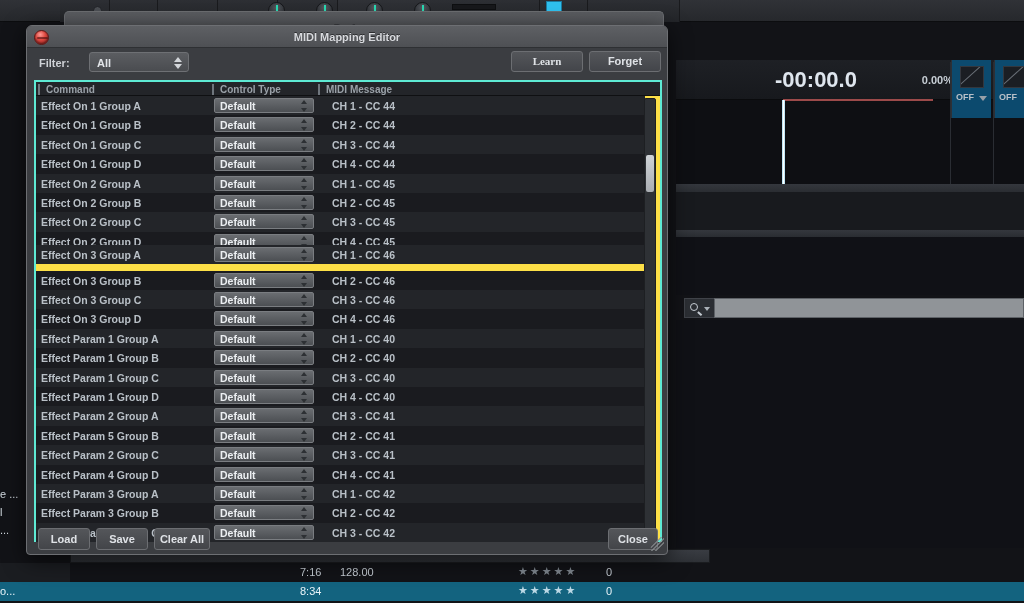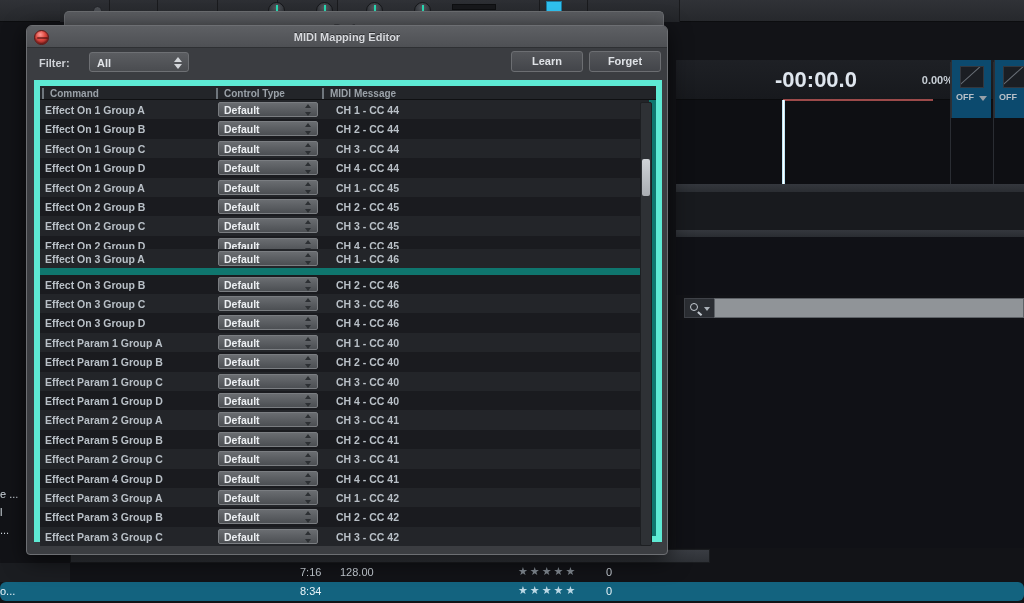--- a/index.html
+++ b/index.html
@@ -114,21 +114,21 @@
     border-top: 4px solid #aab1b8;
   }
   .search-field {
     position: absolute; left: 30px; top: 0; width: 310px; height: 20px;
     background: #909498; border: 1px solid #5e6267;
   }
 
   
   .trk {
     position: absolute; left: 0; width: 1024px; height: 19px;
-    font-size: 11px; color: #c3cad1; border-radius: 6px;
+    font-size: 11px; color: #c3cad1;
   }
   .trk.sel { background: #13637f; color: #e8f3f8; }
   .trk .c-title { position: absolute; left: 0; top: 3px; }
   .trk .c-len   { position: absolute; left: 300px; top: 3px; }
   .trk .c-bpm   { position: absolute; left: 340px; top: 3px; }
   .trk .c-stars { position: absolute; left: 518px; top: 2px; letter-spacing: 2px; font-size: 11px; color: #7e868e; }
   .trk.sel .c-stars { color: #bcd9e6; }
   .trk .c-num   { position: absolute; left: 606px; top: 3px; }
   .left-frag {
     position: absolute; left: 0; font-size: 11px; color: #cfd6dd;
@@ -208,26 +208,26 @@
   .spin .up { top: 1px; border-bottom: 5px solid #d3d6da; }
   .spin .dn { bottom: 1px; border-top: 5px solid #d3d6da; }
 
   .tb-btn {
     position: absolute; top: 3px; width: 72px; height: 21px;
     background: linear-gradient(#54565a, #43454a);
     border: 1px solid #6c6e72; border-radius: 3px;
     font-size: 11px; font-weight: bold; color: #dfe2e6;
     text-align: center; line-height: 19px;
   }
-  .tb-btn.learn { left: 484px; }
+  .tb-btn.learn { left: 484px; font-family: Liberation Serif, serif; }
   .tb-btn.forget { left: 562px; }
 
   .list-frame {
     position: absolute; left: 7px; top: 54px; width: 628px; height: 462px;
-    background: #0f766e; border: 6px solid #5eead4;
+    background: #fde047; border: 2px solid #5eead4;
   }
   .col-head {
     position: absolute; left: 0; top: 0; width: 100%; height: 14px;
     background: #232529; border-bottom: 1px solid #0f1012;
   }
   .col-head .ch {
     position: absolute; top: 2px; font-size: 10px; font-weight: bold; color: #9aa1a8;
     padding-left: 6px; border-left: 2px solid #6f767d;
   }
   .ch.c1 { left: 2px; }
@@ -670,14 +670,25 @@
               </span>
             </div>
             <span class="msg">CH 3 - CC 42</span>
           </div>
         </div>
       <div class="scroll-track">
         <div class="scroll-thumb"></div>
       </div>
     </div>
 
+    <div class="dlg-footer">
+      <div class="ft-btn load">Load</div>
+      <div class="ft-btn save">Save</div>
+      <div class="ft-btn clear">Clear All</div>
+      <div class="ft-btn close">Close</div>
+      <div class="grip">
+          <i></i>
+          <i></i>
+          <i></i>
+        </div>
+    </div>
   </div>
 </div>
 
 </body></html>

